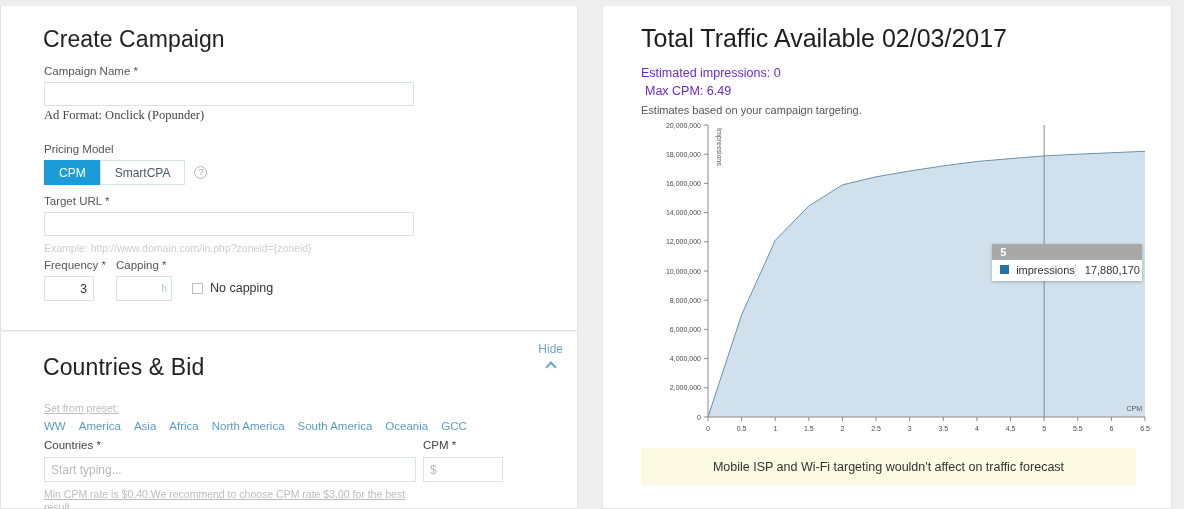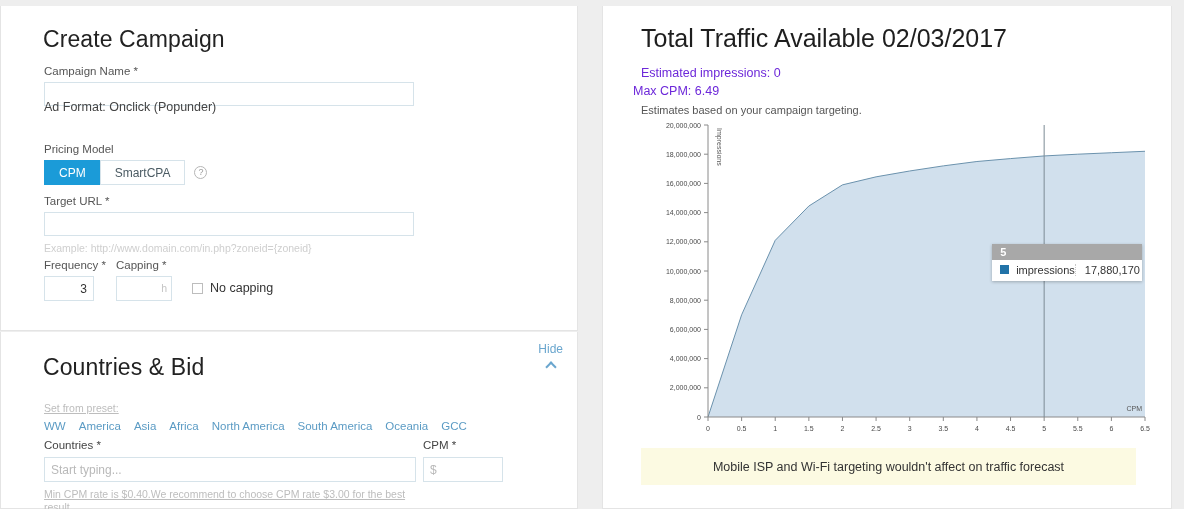--- a/index.html
+++ b/index.html
@@ -145,21 +145,21 @@
 
       <div style="position:absolute;left:42px;top:20px;">
         <div class="h1">Create Campaign</div>
       </div>
 
       <div style="position:absolute;left:43px;top:58px;width:370px;">
         <div class="field-label">Campaign Name *</div>
         <input class="txt-input" style="margin-top: 4px;" type="text" placeholder="">
       </div>
 
-      <div style="position:absolute;left:43px;top:94px;" class="static-text">Ad Format: Onclick (Popunder)</div>
+      <div style="position:absolute;left:43px;top:102px;font-family:Liberation Serif, serif;" class="static-text">Ad Format: Onclick (Popunder)</div>
 
       <div style="position:absolute;left:43px;top:136px;">
         <div class="field-label">Pricing Model</div>
         <div style="display:flex;align-items:center;margin-top:4px;">
           <div class="toggle-group">
             <div class="toggle-btn active">CPM</div>
             <div class="toggle-btn">SmartCPA</div>
           </div>
           <div class="help-icon">?</div>
         </div>
@@ -225,21 +225,21 @@
       </div>
     </div>
   </div>
 
   <div class="panel-chart">
 
     <div style="position:absolute;left:38px;top:18px;" class="chart-h1">Total Traffic Available 02/03/2017</div>
 
     <div style="position:absolute;left:38px;top:58px;" class="sub-line">Estimated impressions: 0</div>
 
-    <div style="position:absolute;left:30px;top:76px;" class="sub-line">Max CPM: 6.49</div>
+    <div style="position:absolute;left:42px;top:76px;" class="sub-line">Max CPM: 6.49</div>
 
     <div style="position:absolute;left:38px;top:98px;" class="est-note">Estimates based on your campaign targeting.</div>
 
     <div class="chart-wrap" style="position:absolute;left:0px;top:110px;width:570px;height:320px;">
       <svg class="chart" id="chart-svg" width="570" height="320" viewBox="0 0 570 320">
         <g id="chart-area">
             <path d="M105.00,301.00 L138.62,198.80 L172.23,124.34 L205.85,90.03 L239.46,68.86 L273.08,60.83 L306.69,54.99 L340.31,49.88 L373.92,45.50 L407.54,42.58 L441.15,39.95 L474.77,38.20 L508.38,36.74 L542.00,35.28 L542.00,301 L105.00,301 Z" fill="#d1e0ed" stroke="none"></path>
             <path d="M105.00,301.00 L138.62,198.80 L172.23,124.34 L205.85,90.03 L239.46,68.86 L273.08,60.83 L306.69,54.99 L340.31,49.88 L373.92,45.50 L407.54,42.58 L441.15,39.95 L474.77,38.20 L508.38,36.74 L542.00,35.28 " fill="none" stroke="#6b92ad" stroke-width="1"></path>
             <line x1="105" y1="9" x2="105" y2="301" stroke="#8a8a8a" stroke-width="1"></line>
             <line x1="105" y1="301" x2="542" y2="301" stroke="#8a8a8a" stroke-width="1"></line>

